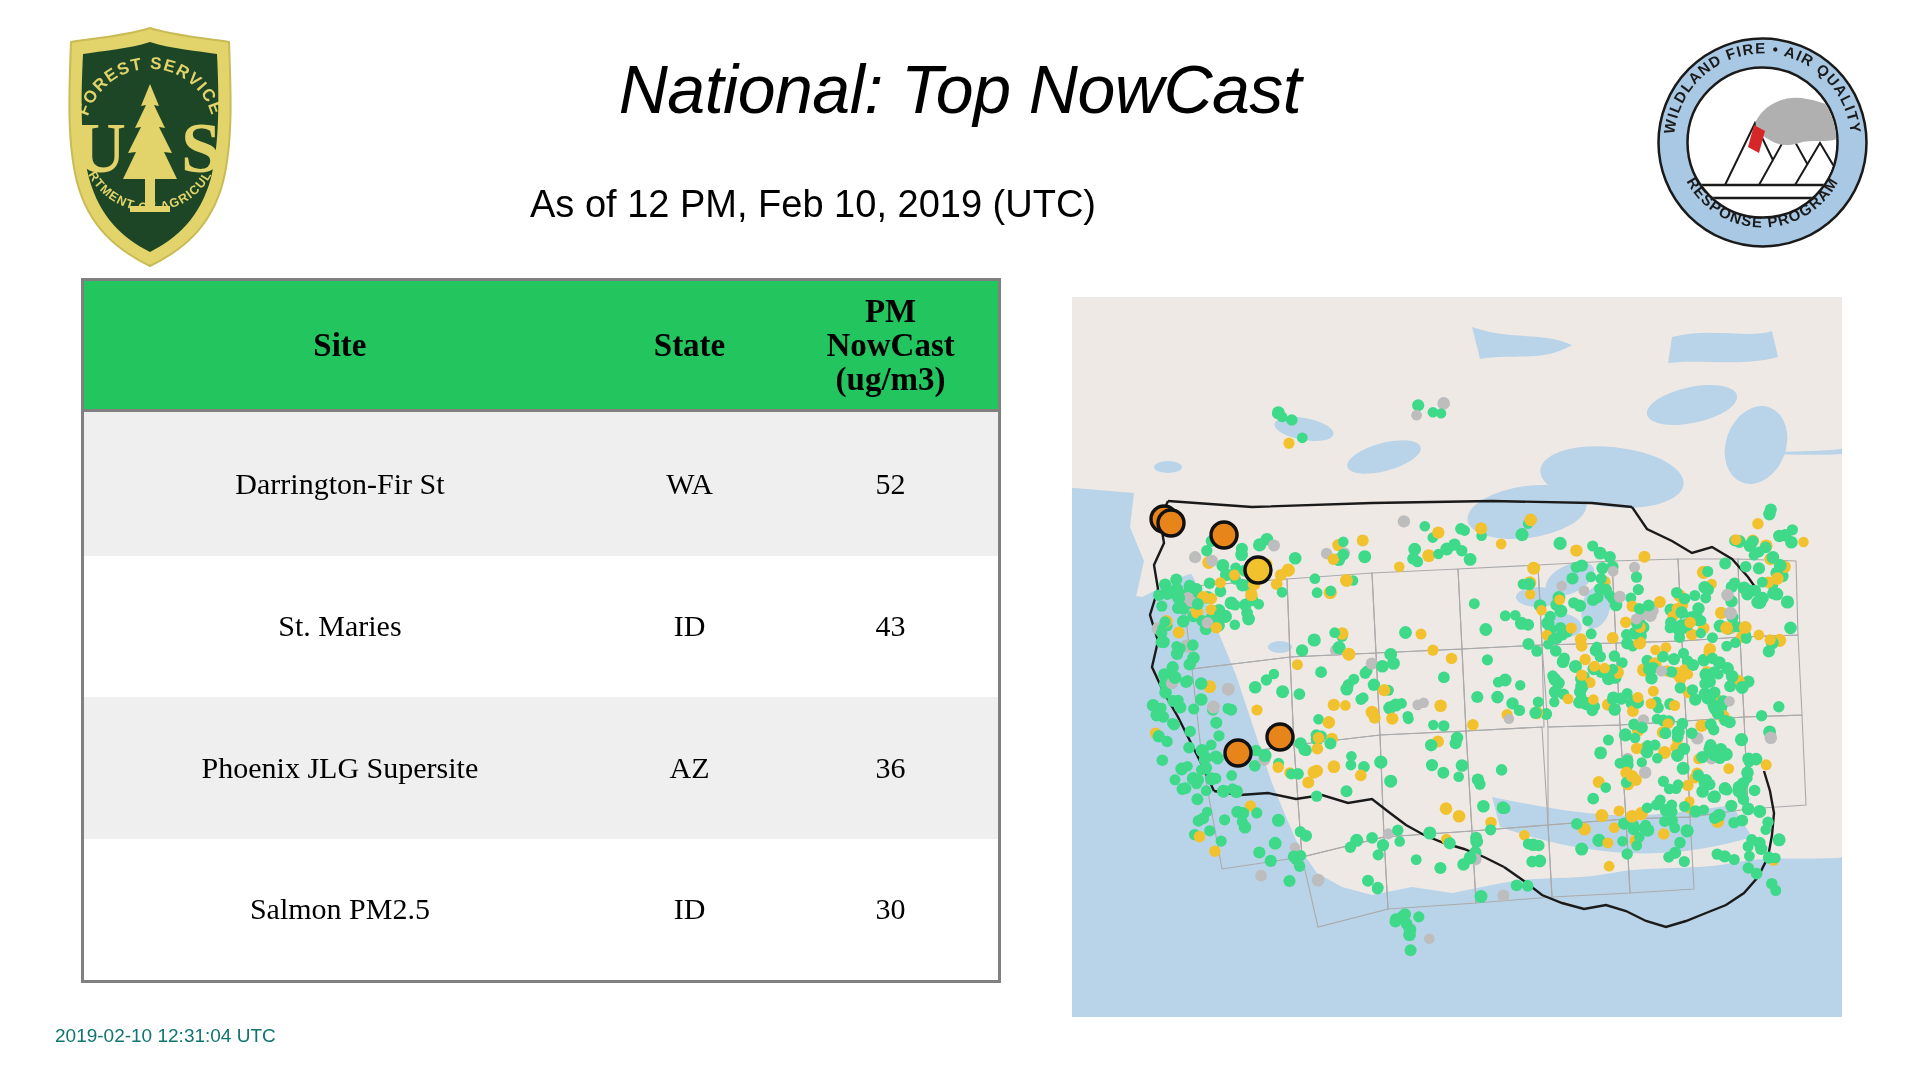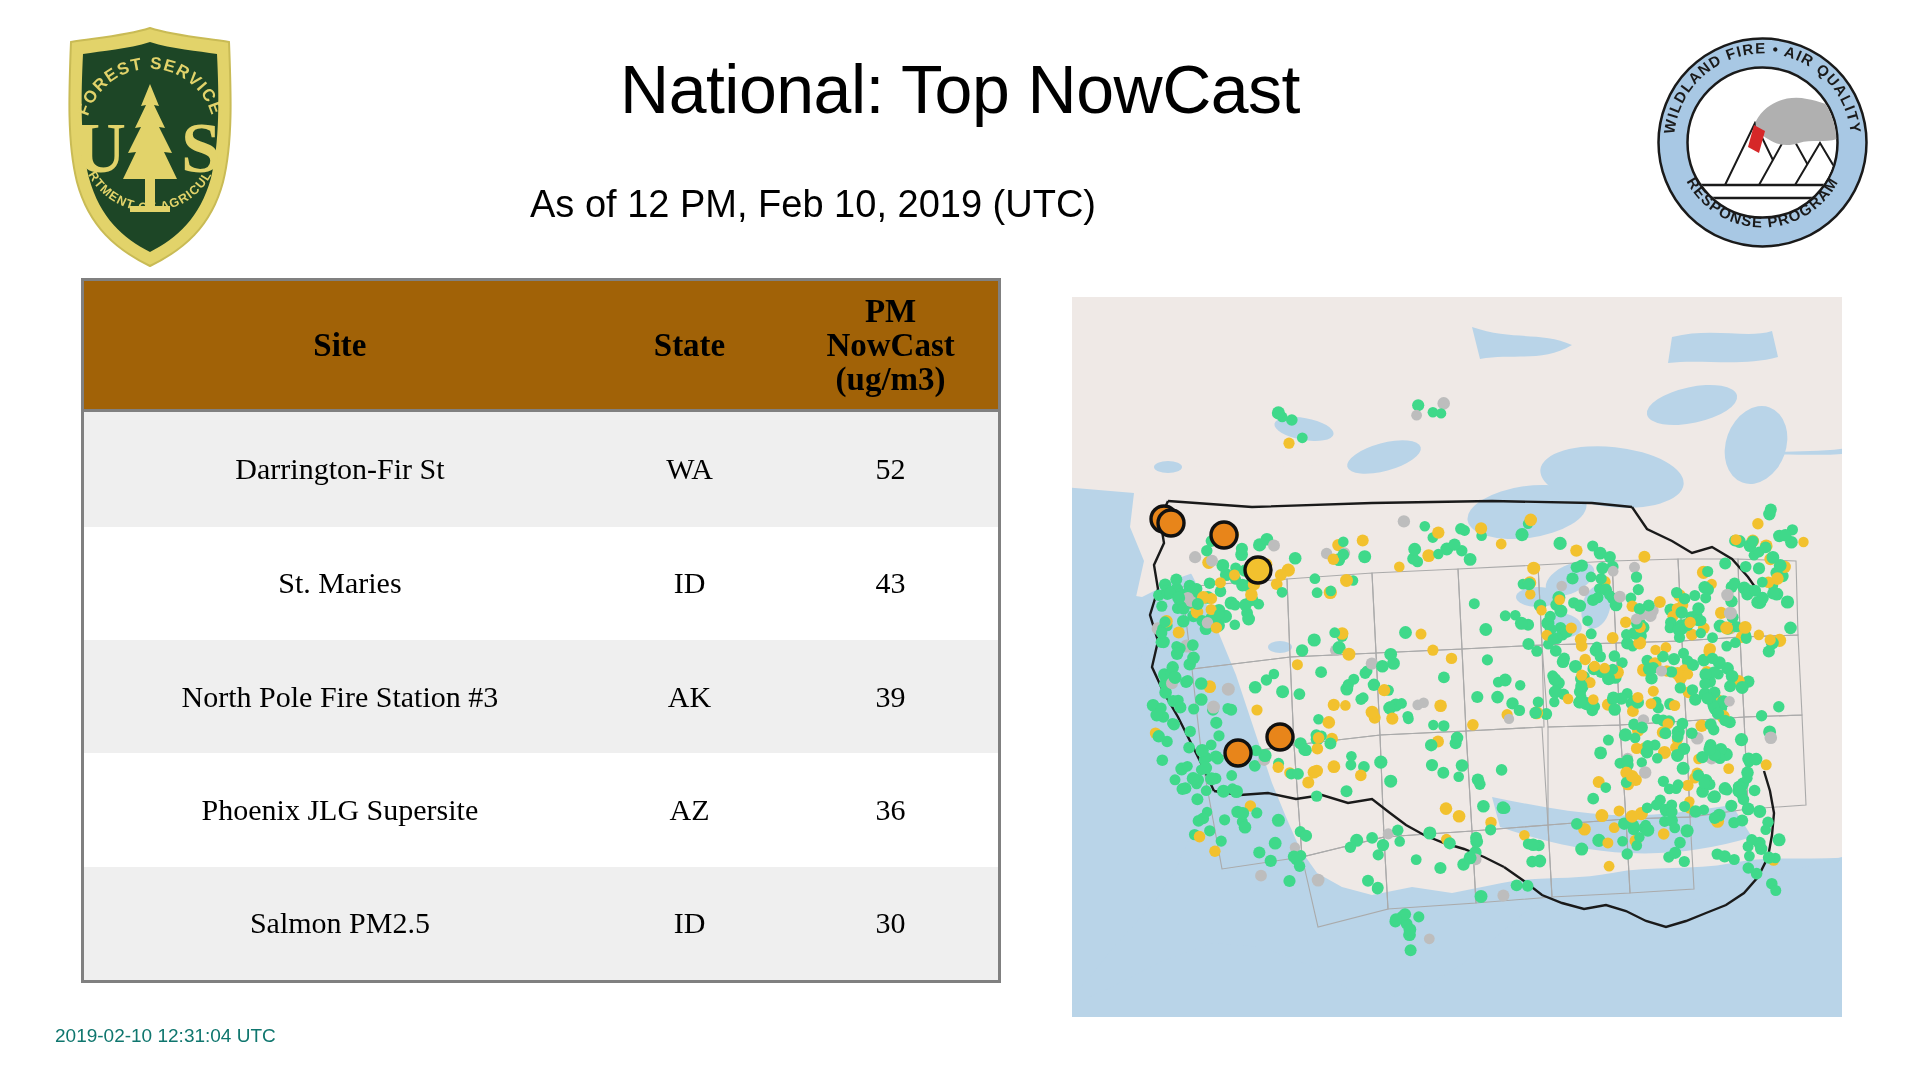--- a/index.html
+++ b/index.html
@@ -34,20 +34,21 @@
   #page-title {
     position: absolute;
     left: 0;
     top: 55px;
     width: 1920px;
     text-align: center;
     font-size: 68px;
     font-weight: 400;
     letter-spacing: -0.5px;
     line-height: 1;
+    font-style: italic;
   }
   #page-subtitle {
     position: absolute;
     left: 0;
     top: 185px;
     width: 1626px;
     text-align: center;
     font-size: 38px;
     font-weight: 400;
     line-height: 1;
@@ -65,21 +66,21 @@
     background: #fff;
   }
   table.top-nowcast {
     width: 100%;
     height: 100%;
     border-collapse: collapse;
     font-family: "Liberation Serif", serif;
     table-layout: fixed;
   }
   table.top-nowcast th {
-    background: #a16207;
+    background: #22c55e;
     font-weight: bold;
     font-size: 33px;
     text-align: center;
     vertical-align: middle;
     height: 128px;
     border-bottom: 3px solid #808080;
     line-height: 1.04;
     padding: 0;
   }
   table.top-nowcast td {
@@ -196,25 +197,20 @@
     <tbody id="table-body">
         <tr>
           <td>Darrington-Fir St</td>
           <td>WA</td>
           <td>52</td>
         </tr>
         <tr>
           <td>St. Maries</td>
           <td>ID</td>
           <td>43</td>
-        </tr>
-        <tr>
-          <td>North Pole Fire Station #3</td>
-          <td>AK</td>
-          <td>39</td>
         </tr>
         <tr>
           <td>Phoenix JLG Supersite</td>
           <td>AZ</td>
           <td>36</td>
         </tr>
         <tr>
           <td>Salmon PM2.5</td>
           <td>ID</td>
           <td>30</td>

